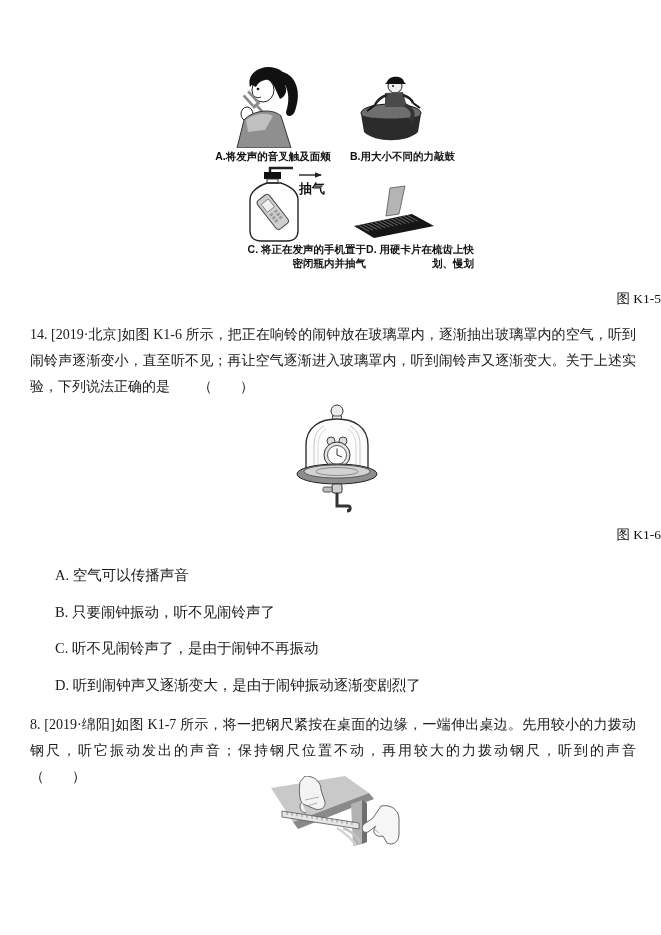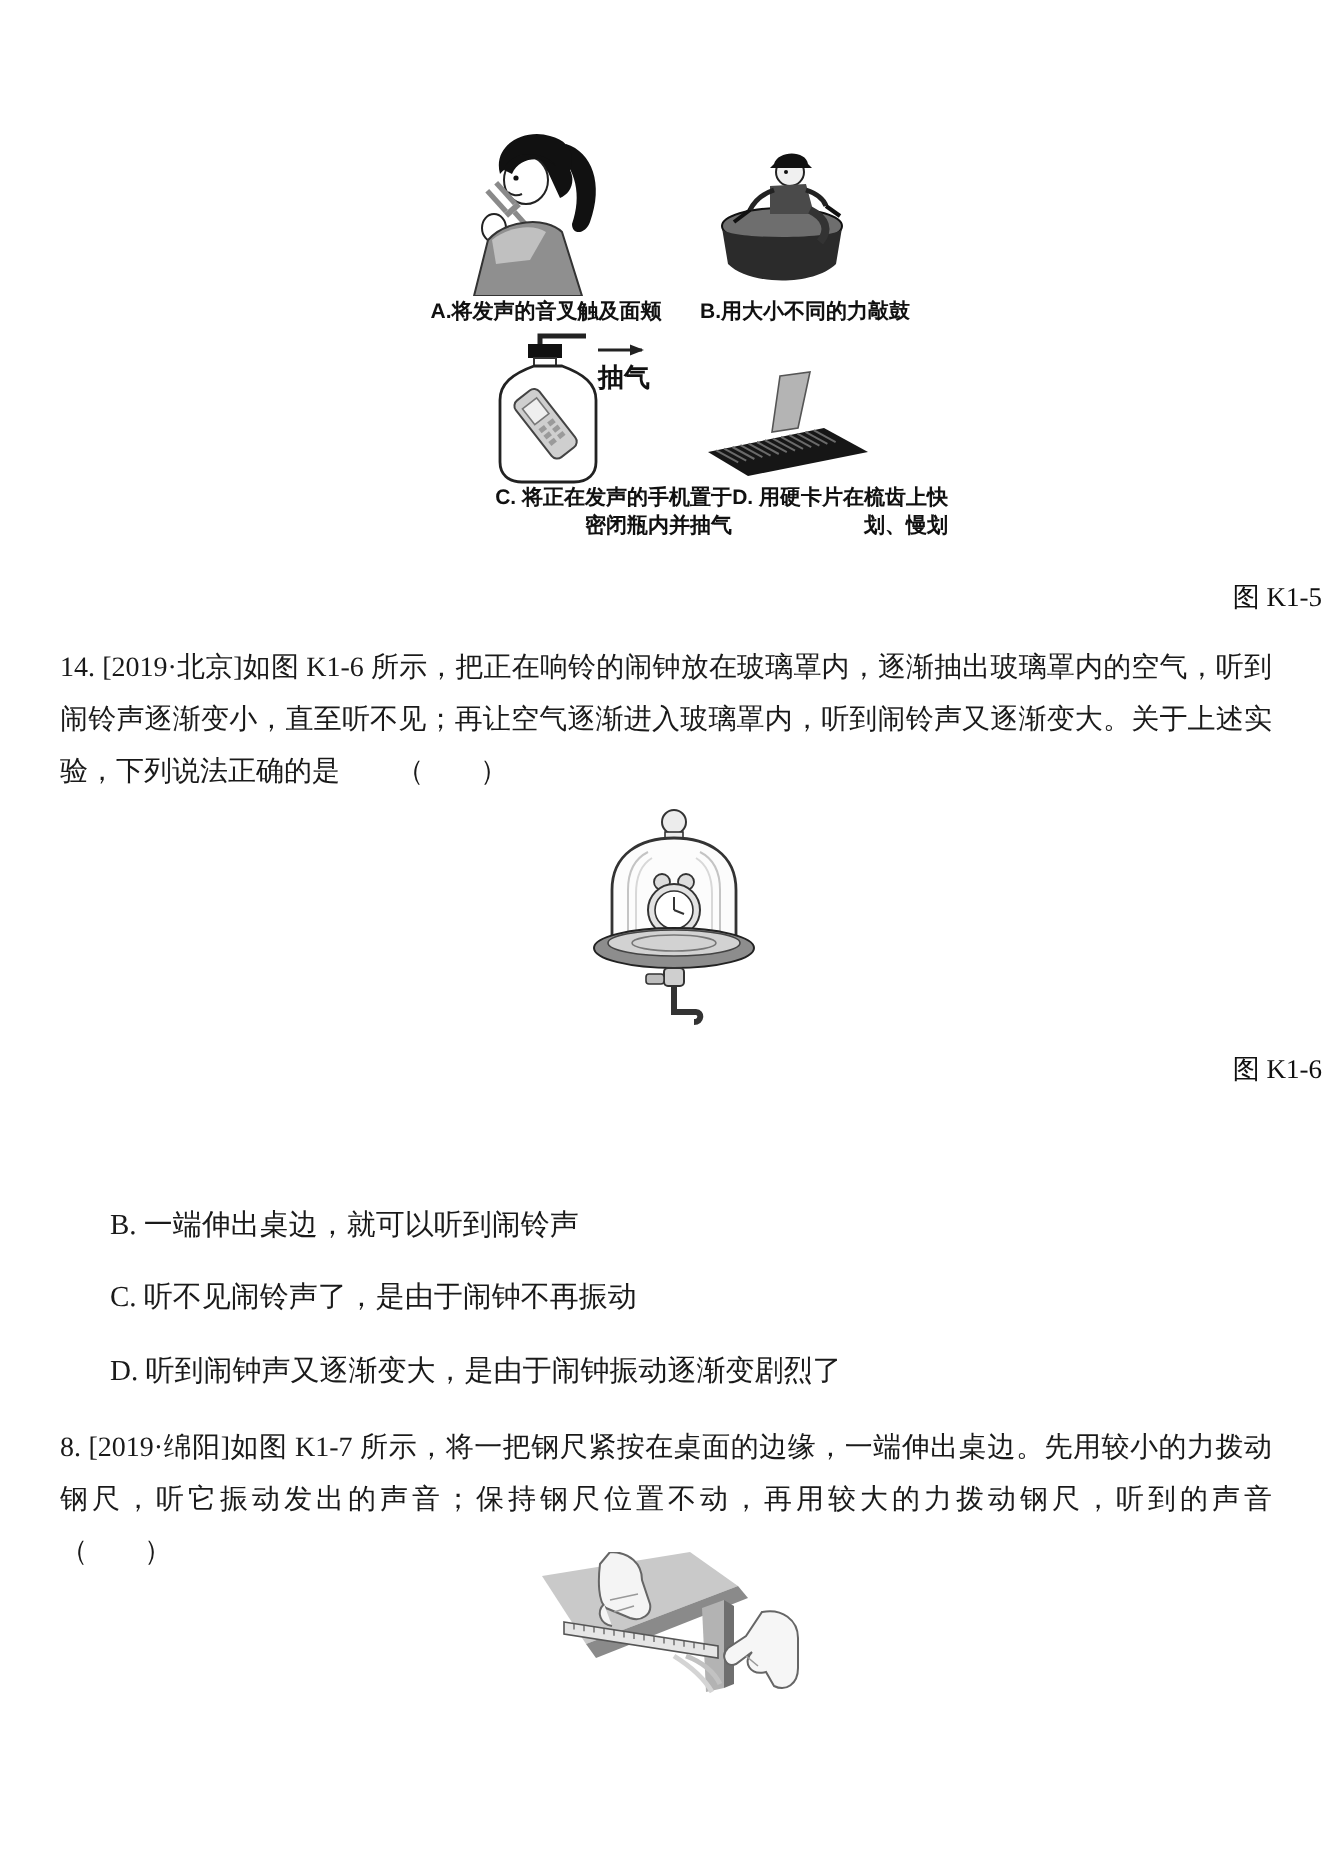--- a/index.html
+++ b/index.html
@@ -130,21 +130,22 @@
     <ellipse cx="48" cy="71" rx="40" ry="10" fill="#8d8d8d" stroke="#222" stroke-width="1"></ellipse>
     <ellipse cx="48" cy="68.5" rx="33" ry="6.5" fill="#d2d2d2" stroke="#444" stroke-width="0.8"></ellipse>
     <ellipse cx="48" cy="68.5" rx="21" ry="4" fill="none" stroke="#777" stroke-width="0.8"></ellipse>
     <rect x="43" y="81" width="10" height="9" rx="2" fill="#cfcfcf" stroke="#333" stroke-width="1"></rect>
     <rect x="34" y="84" width="9" height="5" rx="1.5" fill="#bdbdbd" stroke="#333" stroke-width="0.8"></rect>
     <path d="M48,90 L48,103 L59,103 C62,103 62,108 58,108" fill="none" stroke="#333" stroke-width="3"></path>
   </svg>
 
   <div class="figcap" style="top:526px">图 K1-6</div>
 
-  <div class="choice" style="top:603px">B. 一端伸出桌边，就可以听到闹铃声</div>
+  <div class="choice" style="top:566px">A. 空气可以传播声音</div>
+  <div class="choice" style="top:603px">B. 只要闹钟振动，听不见闹铃声了</div>
   <div class="choice" style="top:676px">D. 听到闹钟声又逐渐变大，是由于闹钟振动逐渐变剧烈了</div>
   <div class="choice" style="top:639px">C. 听不见闹铃声了，是由于闹钟不再振动</div>
 
   <div class="qtext" style="top:712px">8. [2019·绵阳]如图 K1-7 所示，将一把钢尺紧按在桌面的边缘，一端伸出桌边。先用较小的力拨动钢尺，听它振动发出的声音；保持钢尺位置不动，再用较大的力拨动钢尺，听到的声音　　（　　）</div>
 
   <svg class="abs" style="left:269px;top:776px" width="135" height="84" viewBox="0 0 135 84">
     <polygon points="2,12 76,0 100,17 24,46" fill="#c9c9c9"></polygon>
     <polygon points="24,46 100,17 105,23 29,53" fill="#8a8a8a"></polygon>
     <polygon points="82,28 93,24 93,68 84,70" fill="#b3b3b3"></polygon>
     <polygon points="93,24 98,27 98,66 93,68" fill="#6f6f6f"></polygon>

